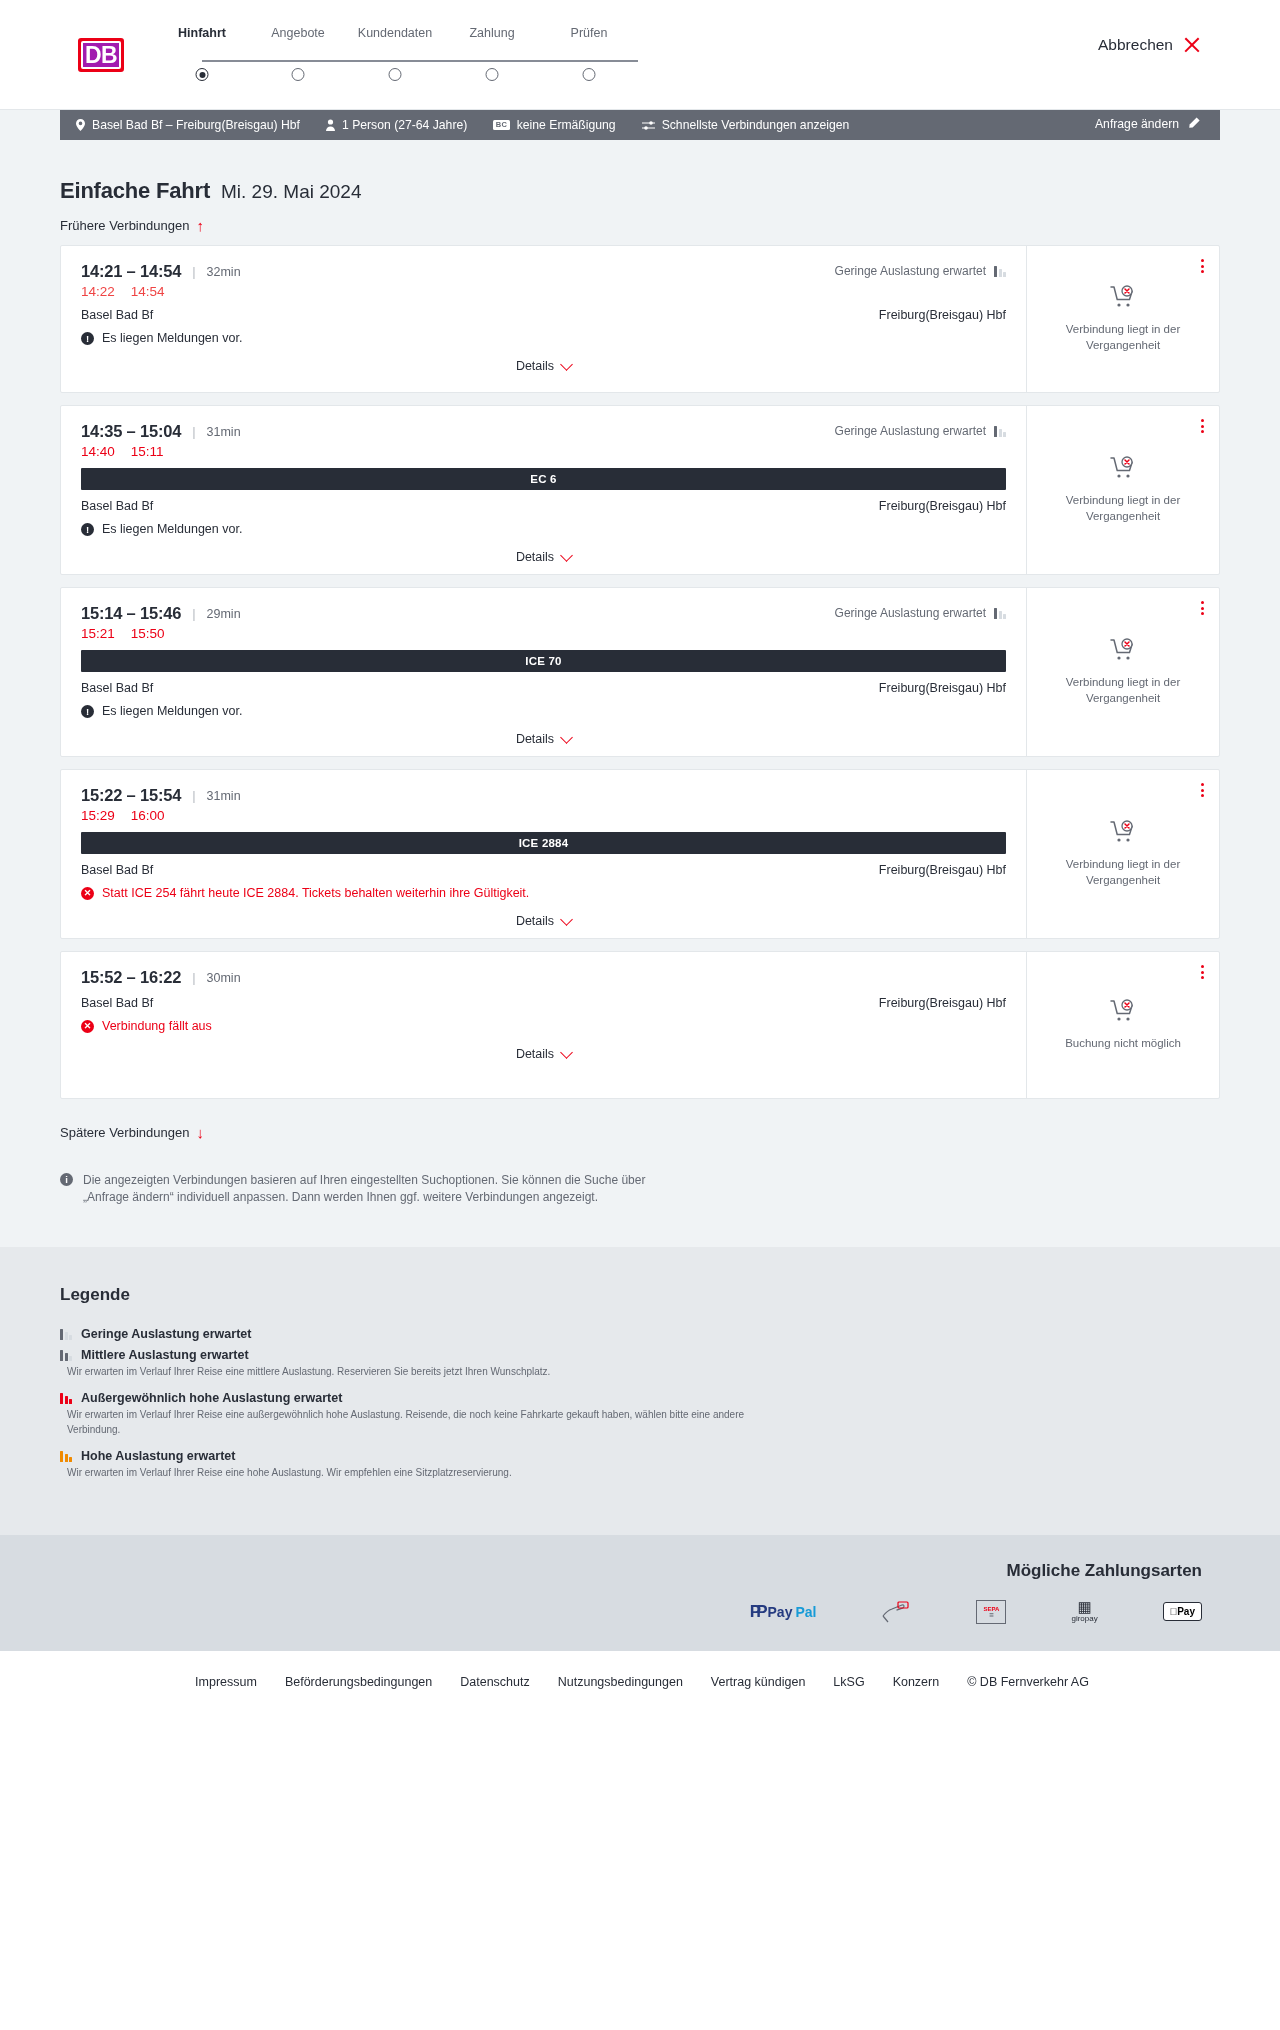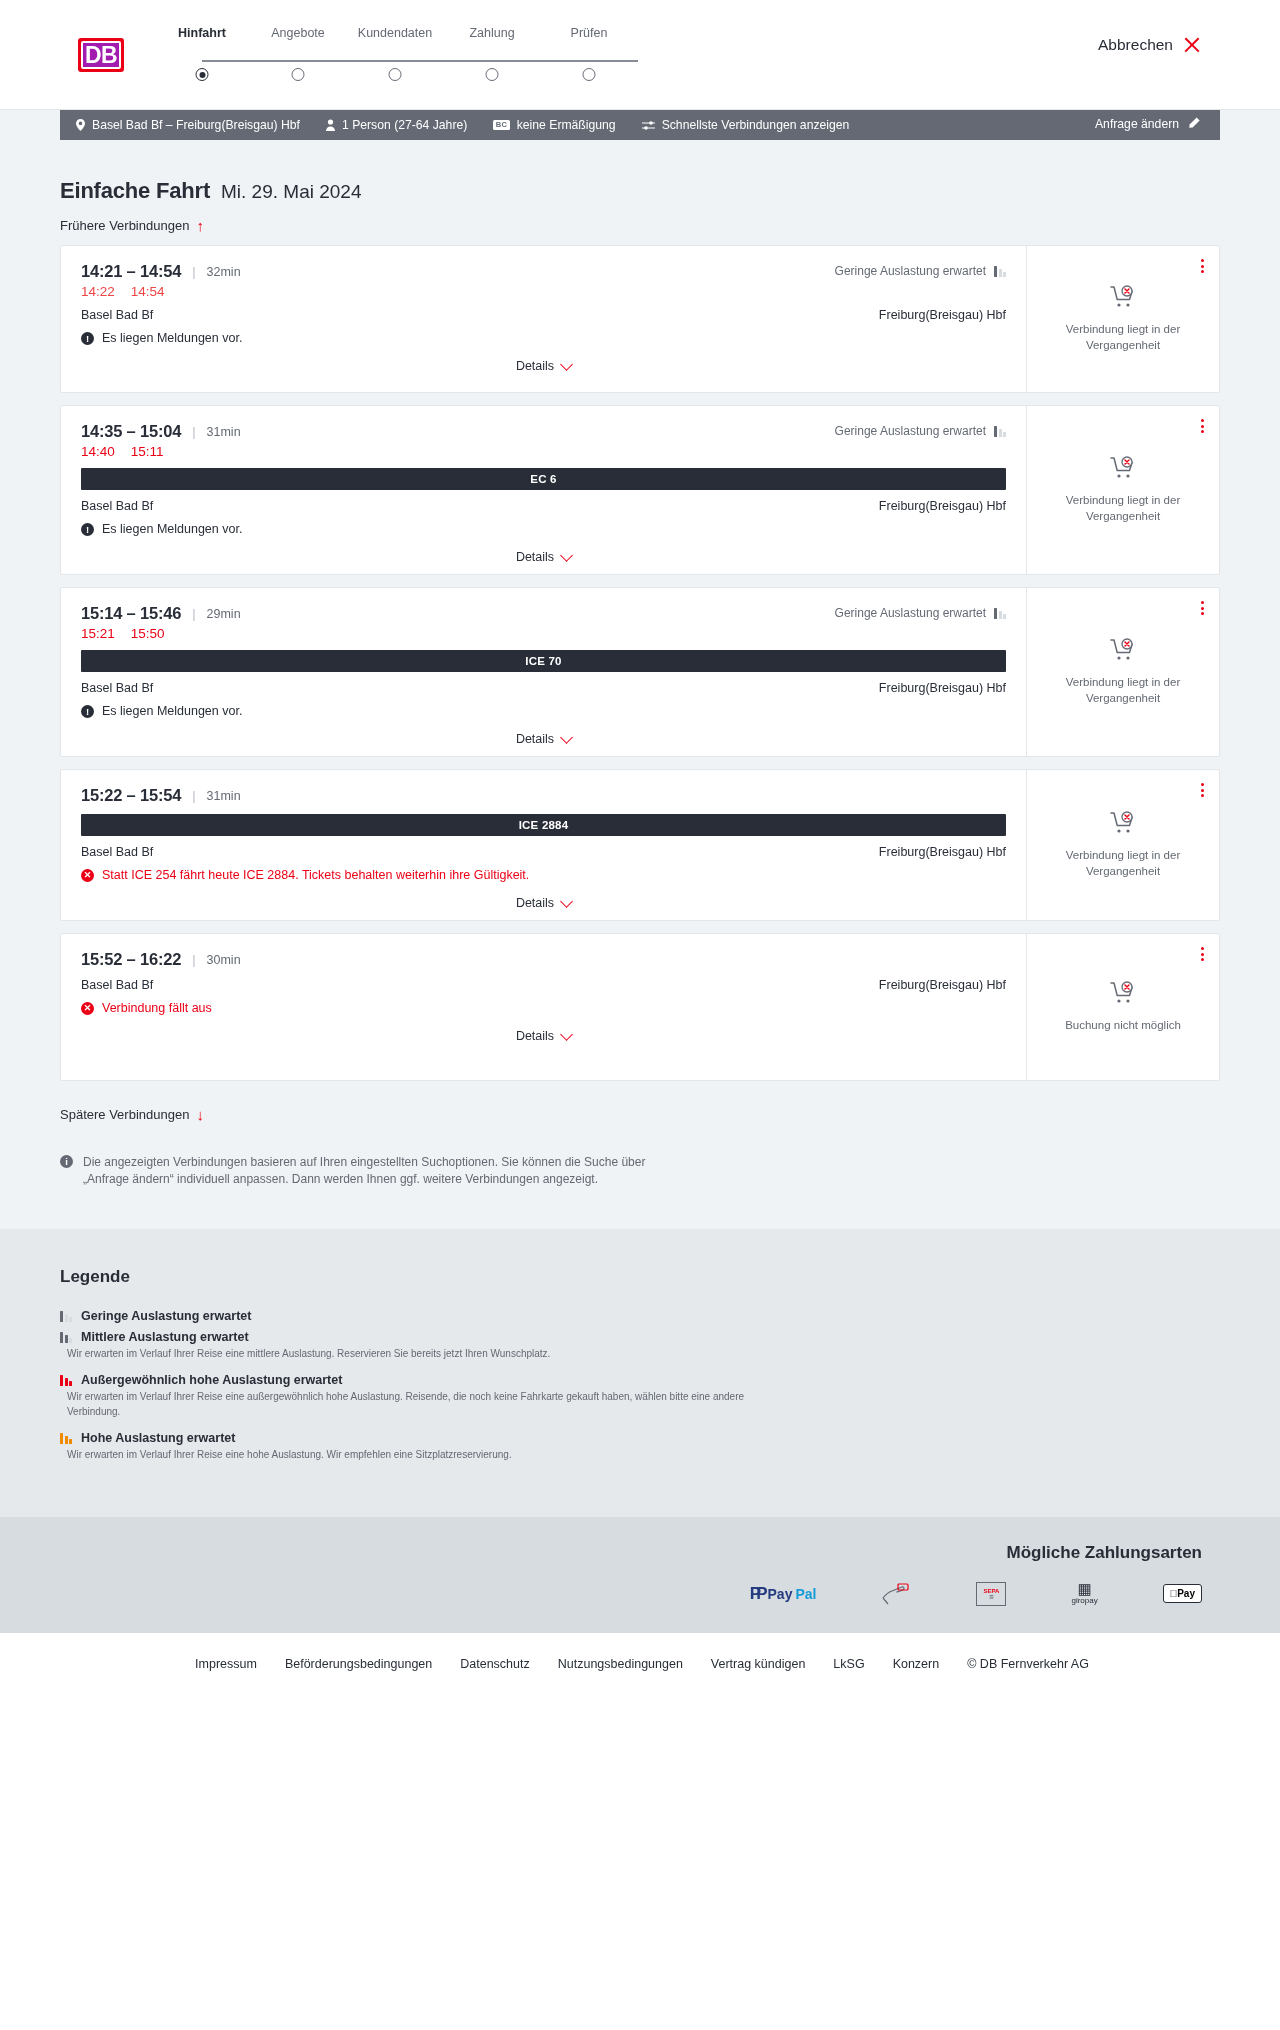--- a/index.html
+++ b/index.html
@@ -656,20 +656,24 @@
             <div class="book-note">Verbindung liegt in der Vergangenheit</div>
           </div>
         </div>
         <div class="conn-card">
           <div class="conn-left">
             <div class="time-row">
               <span class="time-main">15:22 – 15:54</span>
               <span class="time-sep">|</span>
               <span class="time-dur">31min</span>
             </div>
+            <div class="actual-row">
+              <span class="actual red">15:29</span>
+              <span class="actual red">16:00</span>
+            </div>
             <div class="train-bar">ICE 2884</div>
             <div class="stations">
               <span>Basel Bad Bf</span>
               <span>Freiburg(Breisgau) Hbf</span>
             </div>
             <div class="msg-row alert">
               <span class="x-circle">✕</span>
               <span>Statt ICE 254 fährt heute ICE 2884. Tickets behalten weiterhin ihre Gültigkeit.</span>
             </div>
             <div class="details-row">

